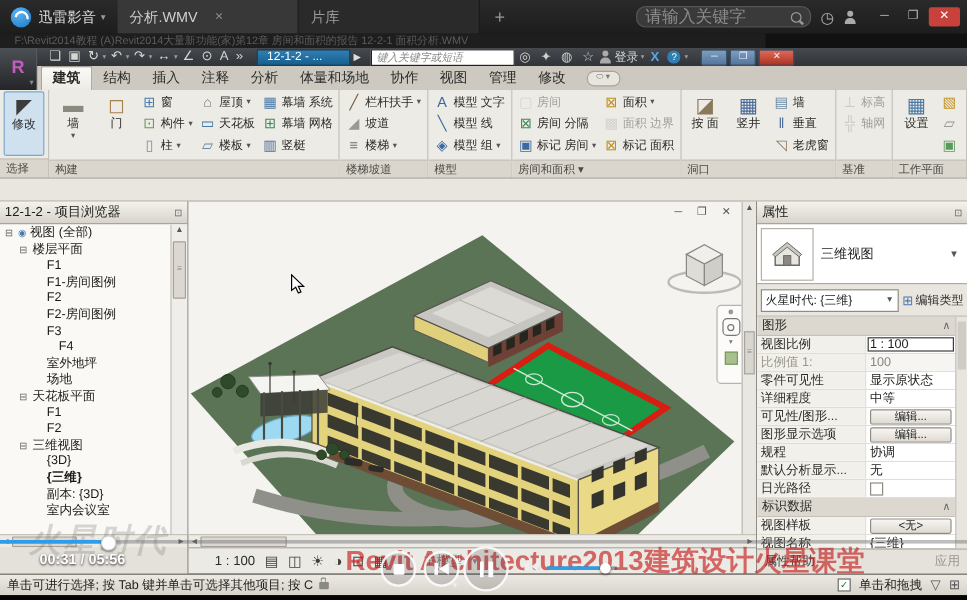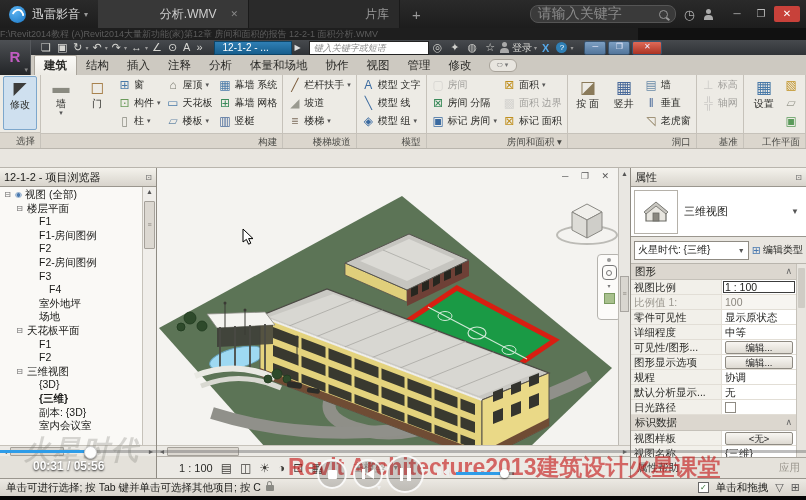--- a/index.html
+++ b/index.html
@@ -8,41 +8,41 @@
   
   .pbar{position:absolute;left:0;top:0;width:806px;height:28px;background:linear-gradient(#2a2a2a,#1d1d1d);
         display:flex;align-items:center;}
   .plogo{width:17px;height:17px;border-radius:50%;margin-left:9px;position:relative;
          background:radial-gradient(circle at 35% 30%,#5cb4f2,#1a76c4);flex:none;}
   .plogo::before{content:"";position:absolute;left:3px;top:3px;width:8px;height:8px;border:2px solid #fff;
          border-left-color:transparent;border-bottom-color:transparent;border-radius:50%;transform:rotate(-35deg);}
   .pname{color:#ddd;font-size:12px;margin-left:6px;}
   .pcaret{color:#999;font-size:8px;margin:0 10px 0 4px;}
   .ptabs{display:flex;height:28px;}
-  .ptab{min-width:130px;padding:0 10px;display:flex;align-items:center;justify-content:flex-end;gap:14px;
+  .ptab{min-width:130px;padding:0 10px;display:flex;align-items:center;justify-content:flex-start;gap:14px;
         color:#9a9a9a;font-size:12px;background:#2a2a2a;border-right:1px solid #1a1a1a;}
   .ptab.active{background:#383838;color:#cfcfcf;}
   .tabx{color:#8a8a8a;font-size:9px;}
   .pnewtab{color:#9a9a9a;font-size:15px;padding:0 12px;}
   .pright{margin-left:auto;display:flex;align-items:center;gap:8px;padding-right:6px;}
   .psearch{width:130px;height:16px;background:#3a3a3a;border:1px solid #555;border-radius:8px;
            display:flex;align-items:center;justify-content:space-between;padding:0 7px;}
   .psearch-ph{color:#8b8b8b;font-size:14px;}
   .mag{width:7px;height:7px;border:1.5px solid #999;border-radius:50%;position:relative;flex:none;}
   .mag::after{content:"";position:absolute;width:4px;height:1.5px;background:#999;transform:rotate(40deg);left:6px;top:7px;}
   .picon{color:#aaa;font-size:13px;line-height:13px;}
   .iperson{width:11px;height:11px;position:relative;}
   .iperson::before{content:"";position:absolute;left:3px;top:0;width:5px;height:5px;border-radius:50%;background:#aaa;}
   .iperson::after{content:"";position:absolute;left:1px;top:6px;width:9px;height:5px;border-radius:4px 4px 0 0;background:#aaa;}
   .pwin{display:flex;align-items:center;gap:2px;margin-left:4px;}
   .pw{width:22px;height:16px;color:#bbb;font-size:10px;line-height:16px;text-align:center;}
   .pw.close{background:#c8413a;border-radius:2px;color:#fff;width:26px;}
   
   .rtitle{position:absolute;left:0;top:28px;width:638px;height:12px;background:#1e1e1e;overflow:hidden;
-          color:#5c5c5c;font-size:9px;line-height:12px;padding-left:0;white-space:nowrap;box-sizing:border-box;}
+          color:#5c5c5c;font-size:9px;line-height:12px;padding-left:12px;white-space:nowrap;box-sizing:border-box;}
   
   .qat{position:absolute;left:0;top:40px;width:806px;height:15px;background:linear-gradient(#46494d,#303337);
        display:flex;align-items:center;box-sizing:border-box;padding-left:38px;}
   .appbtn{position:absolute;left:0;top:40px;width:30px;height:35px;z-index:6;background:linear-gradient(#4d5054,#232528);
        border-right:1px solid #55585c;color:#c25cc2;font-weight:bold;font-size:15px;text-align:center;line-height:33px;}
   .appbtn .ac{color:#888;font-size:7px;position:absolute;right:2px;bottom:2px;line-height:7px;}
   .qic{color:#d6d6d2;font-size:11px;margin:0 3px;line-height:15px;}
   .qcaret{color:#9a9a9a;font-size:6px;margin-right:1px;}
   .qproj{background:linear-gradient(#2f7fb5,#175e8d);border:1px solid #0d4568;color:#fff;font-size:10px;
          height:12px;line-height:12px;padding:0 8px;margin:0 3px 0 8px;min-width:60px;}
@@ -64,21 +64,21 @@
   .rtab{padding:0 9px;height:19px;line-height:19px;font-size:11.5px;color:#2b2b28;white-space:nowrap;}
   .rtab.active{background:linear-gradient(#fbfaf7,#edebe5);border:1px solid #a9a49b;border-bottom:none;
          border-radius:2px 2px 0 0;font-weight:bold;}
   .rpill{margin-left:8px;margin-bottom:3px;width:26px;height:11px;border:1px solid #a9a49b;border-radius:6px;
          background:#e8e5df;color:#777;font-size:7px;text-align:center;line-height:10px;}
   
   .ribbon{position:absolute;left:0;top:75px;width:806px;height:73px;background:#edebe5;display:flex;overflow:hidden;}
   .rpanel{display:flex;flex-direction:column;border-right:1px solid #c6c2ba;flex:none;}
   .rpanel:last-child{flex:1;}
   .rpanel-c{flex:1;display:flex;align-items:flex-start;padding:1px 3px;gap:2px;}
-  .rpanel-l{height:15px;font-size:9.5px;color:#4a4a46;text-align:right;background:#dbd6cd;
+  .rpanel-l{height:15px;font-size:9.5px;color:#4a4a46;text-align:left;background:#dbd6cd;
             border-top:1px solid #c6c2ba;line-height:15px;padding:0 5px;white-space:nowrap;}
   .rbig{width:34px;height:54px;display:flex;flex-direction:column;align-items:center;padding-top:2px;}
   .rbig .ric{font-size:17px;line-height:20px;}
   .rbig .rlabel{font-size:10px;color:#2b2b28;text-align:center;line-height:11px;word-break:break-all;}
   .rbig.hl{background:#cfe0ef;border:1px solid #7da7cc;border-radius:2px;box-sizing:border-box;}
   .rcol{display:flex;flex-direction:column;height:56px;}
   .rsmall{display:flex;align-items:center;gap:3px;height:18px;padding:0 2px;font-size:10px;color:#2b2b28;white-space:nowrap;}
   .rsmall .ric{font-size:12px;width:13px;text-align:center;line-height:13px;}
   .rarr{font-size:7px;color:#555;}
   .disabled{opacity:.4;filter:grayscale(1);}

